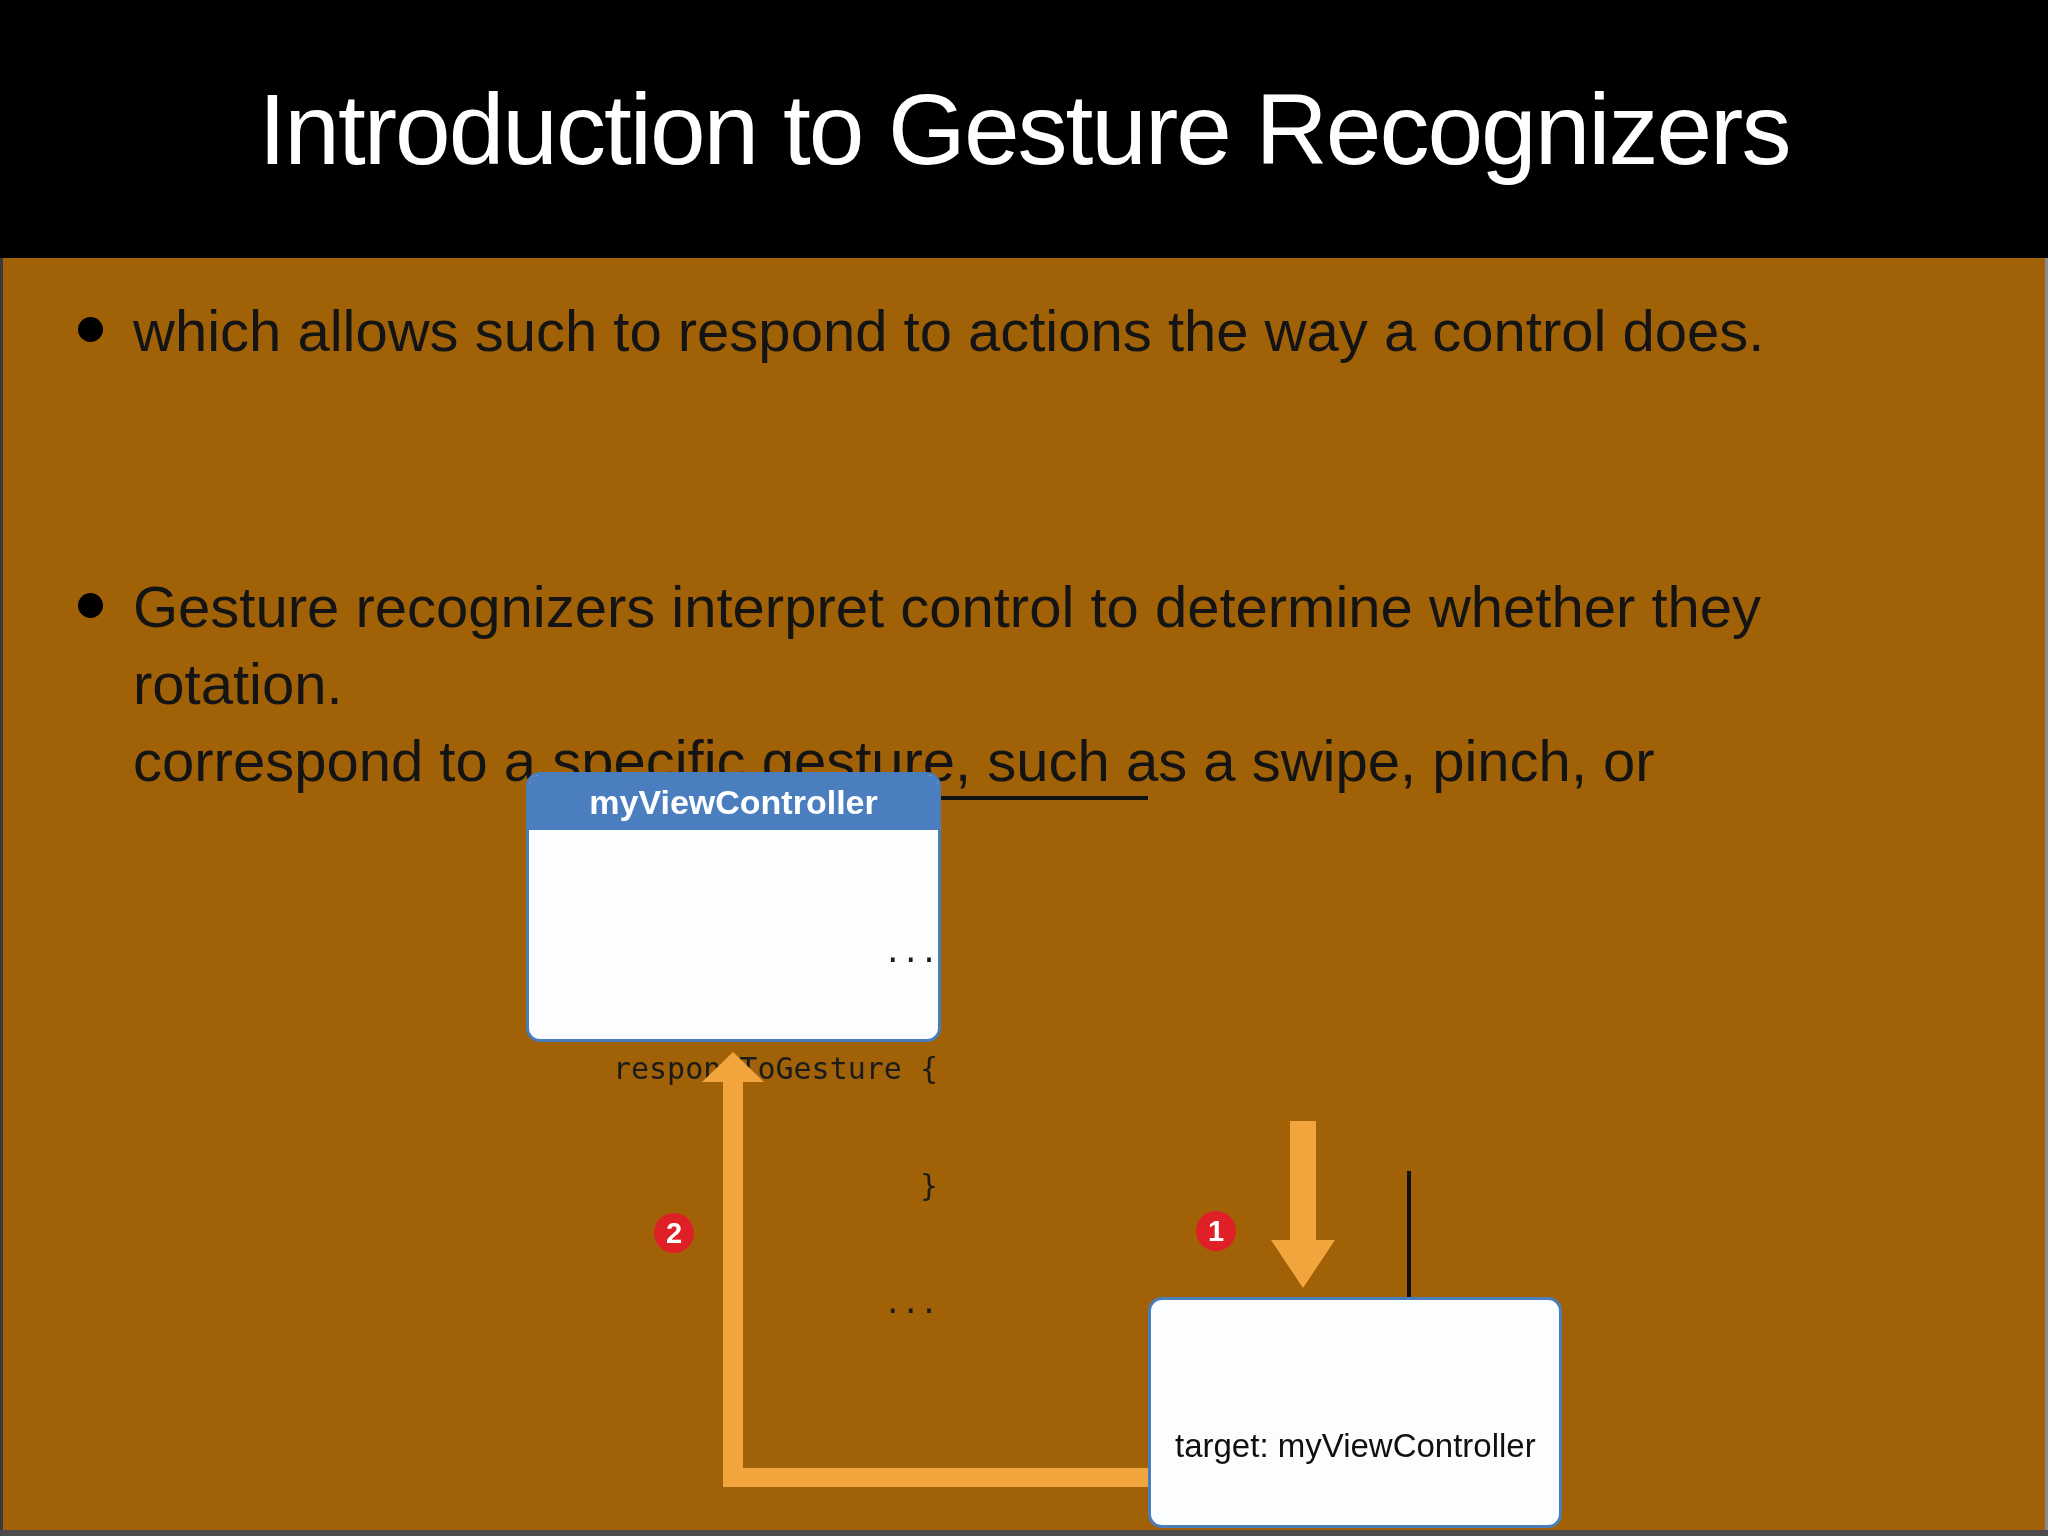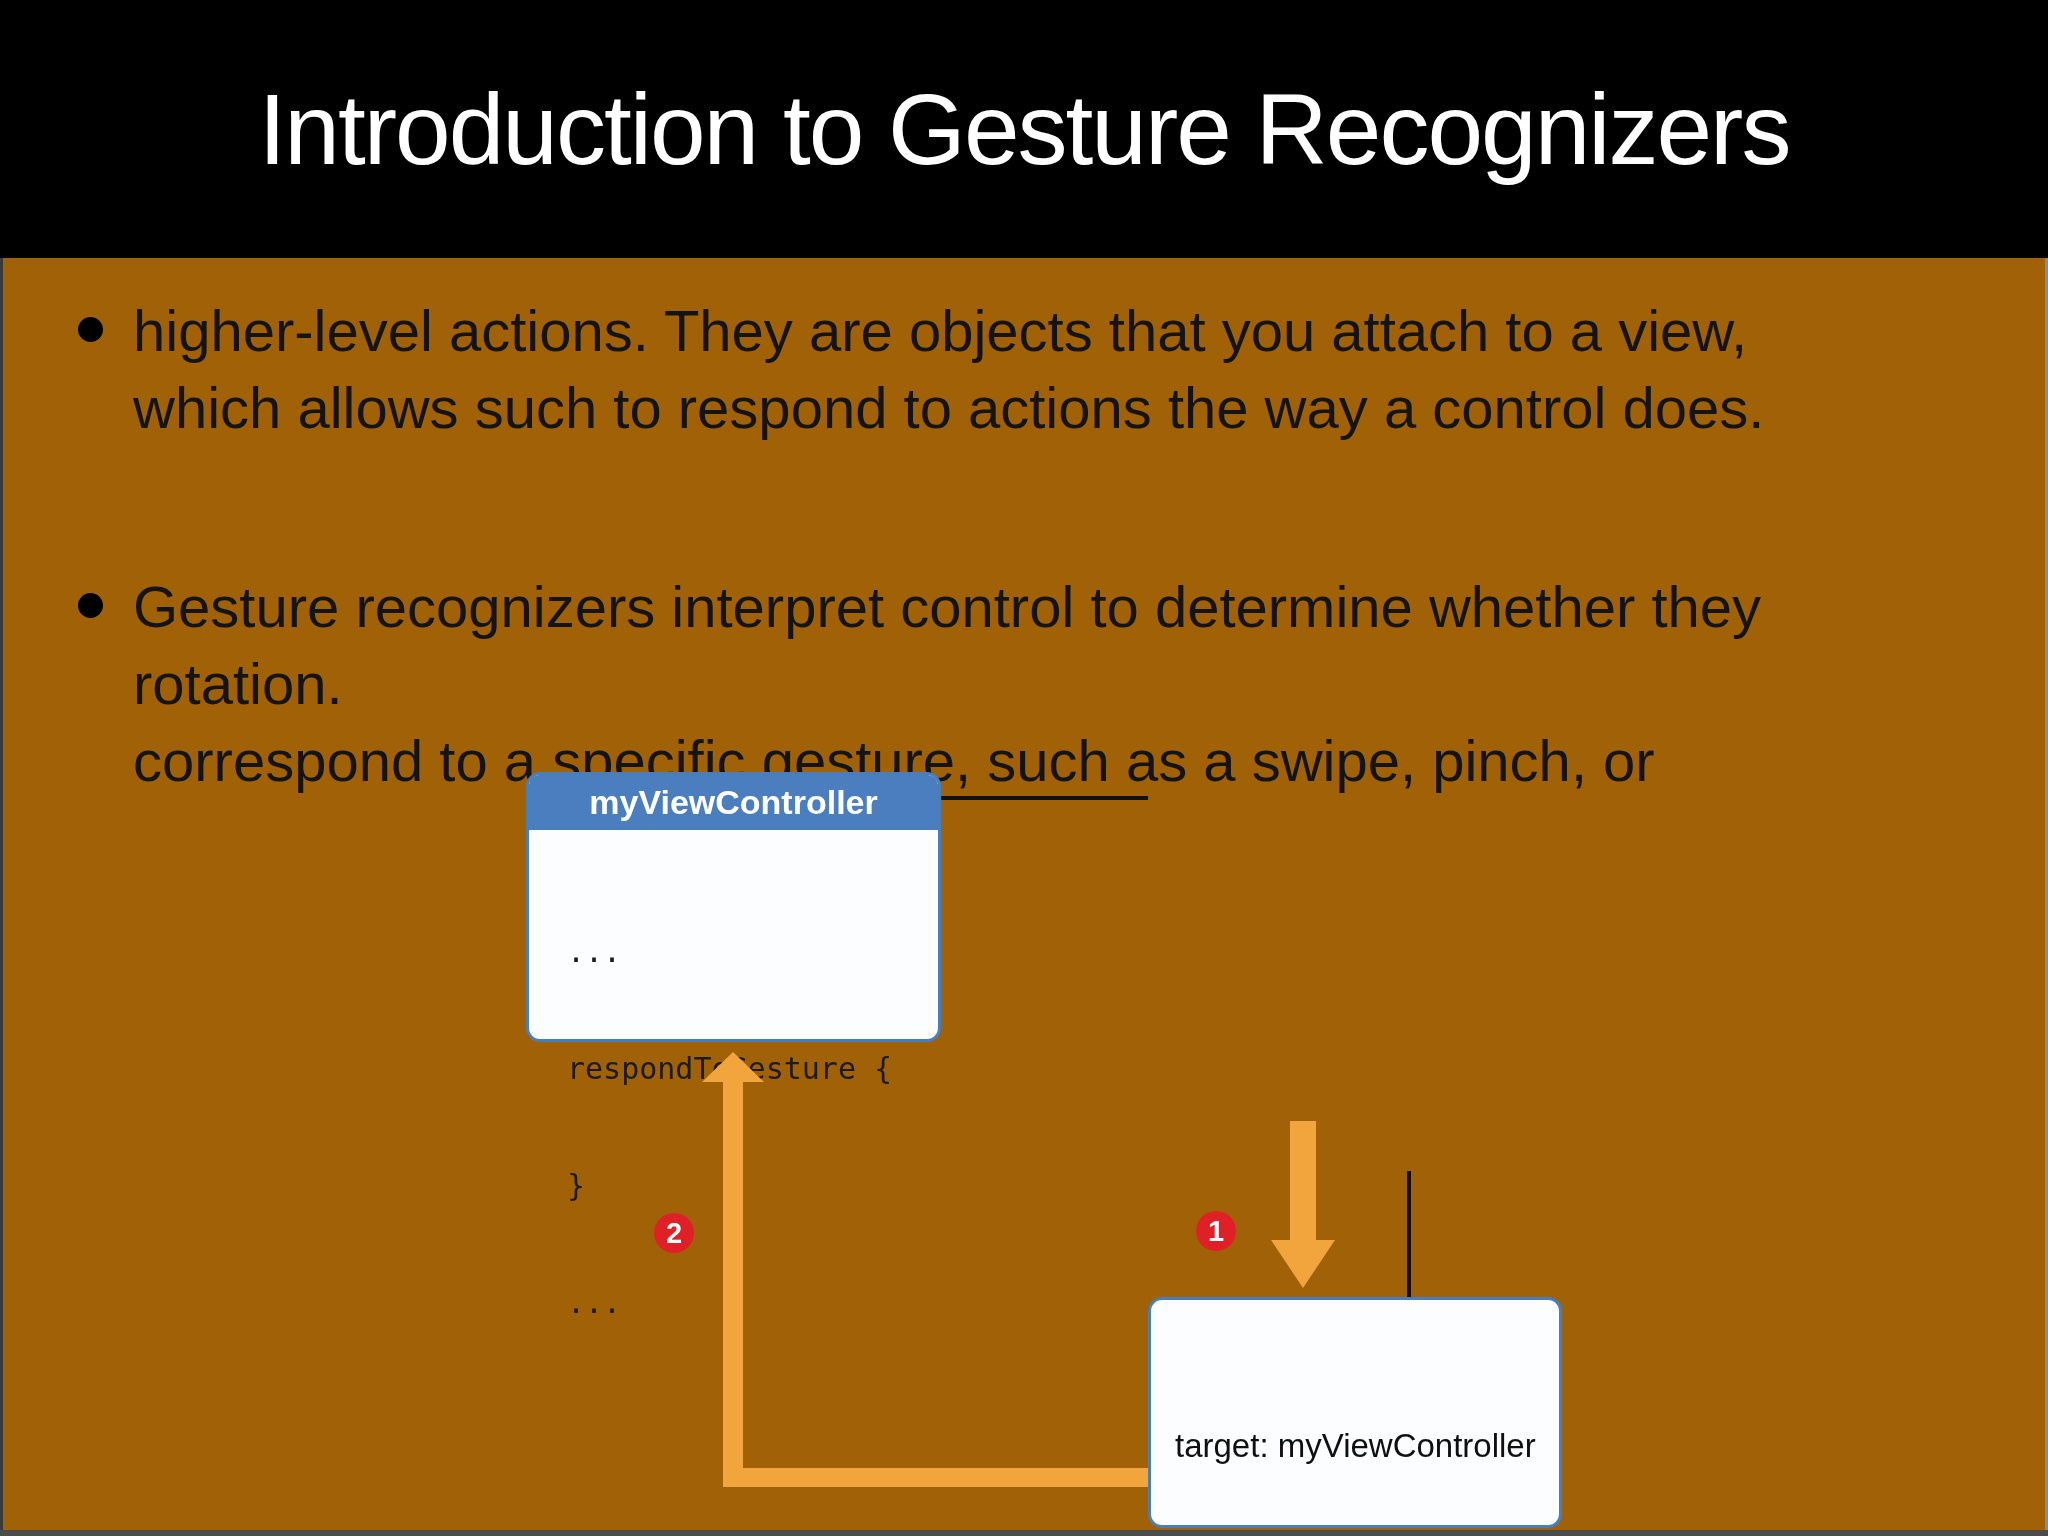--- a/index.html
+++ b/index.html
@@ -40,21 +40,21 @@
   
   .dbox {
     position: absolute; background: #fbfdfe;
     border: 3px solid var(--box-blue); border-radius: 14px;
   }
   .dbox-header {
     height: 55px; background: var(--header-blue); border-radius: 10px 10px 0 0;
     display: flex; align-items: center; justify-content: center;
     color: #fff; font-weight: bold; font-size: 34px; letter-spacing: 0px;
   }
-  #box-controller { left: 526px; top: 772px; width: 415px; height: 270px; }
+  #box-controller { left: 526px; top: 772px; width: 415px; height: 270px; text-align: right; }
   #box-view       { left: 1148px; top: 772px; width: 322px; height: 401px; }
   #box-recognizer { left: 1148px; top: 1297px; width: 414px; height: 231px; z-index: 4; }
   #box-recognizer .dbox-header { height: 52px; }
   .code {
     font-family: "DejaVu Sans Mono", "Liberation Mono", monospace;
     font-size: 30px; line-height: 39px; color: #1b1b1b;
     padding: 24px 0 0 38px; white-space: pre;
   }
   .recognizer-body {
     font-size: 33px; line-height: 40px; color: #101010;
@@ -124,21 +124,20 @@
     <div class="slide-title">Introduction to Gesture Recognizers</div>
   </div>
 
   <div class="edge-left"></div>
   <div class="edge-right"></div>
   <div class="edge-bottom"></div>
 
   <div class="bullet" id="bullet-1">
     <span class="bullet-dot"></span>
     <div class="bullet-lines">
-      <div>higher-level actions. They are objects that you attach to a view,</div>
       <div>which allows such to respond to actions the way a control does.</div>
     </div>
   </div>
 
   <div class="bullet" id="bullet-2">
     <span class="bullet-dot"></span>
     <div class="bullet-lines">
       <div>Gesture recognizers interpret control to determine whether they</div>
       <div>rotation.</div>
       <div>correspond to a specific gesture, such as a swipe, pinch, or</div>

